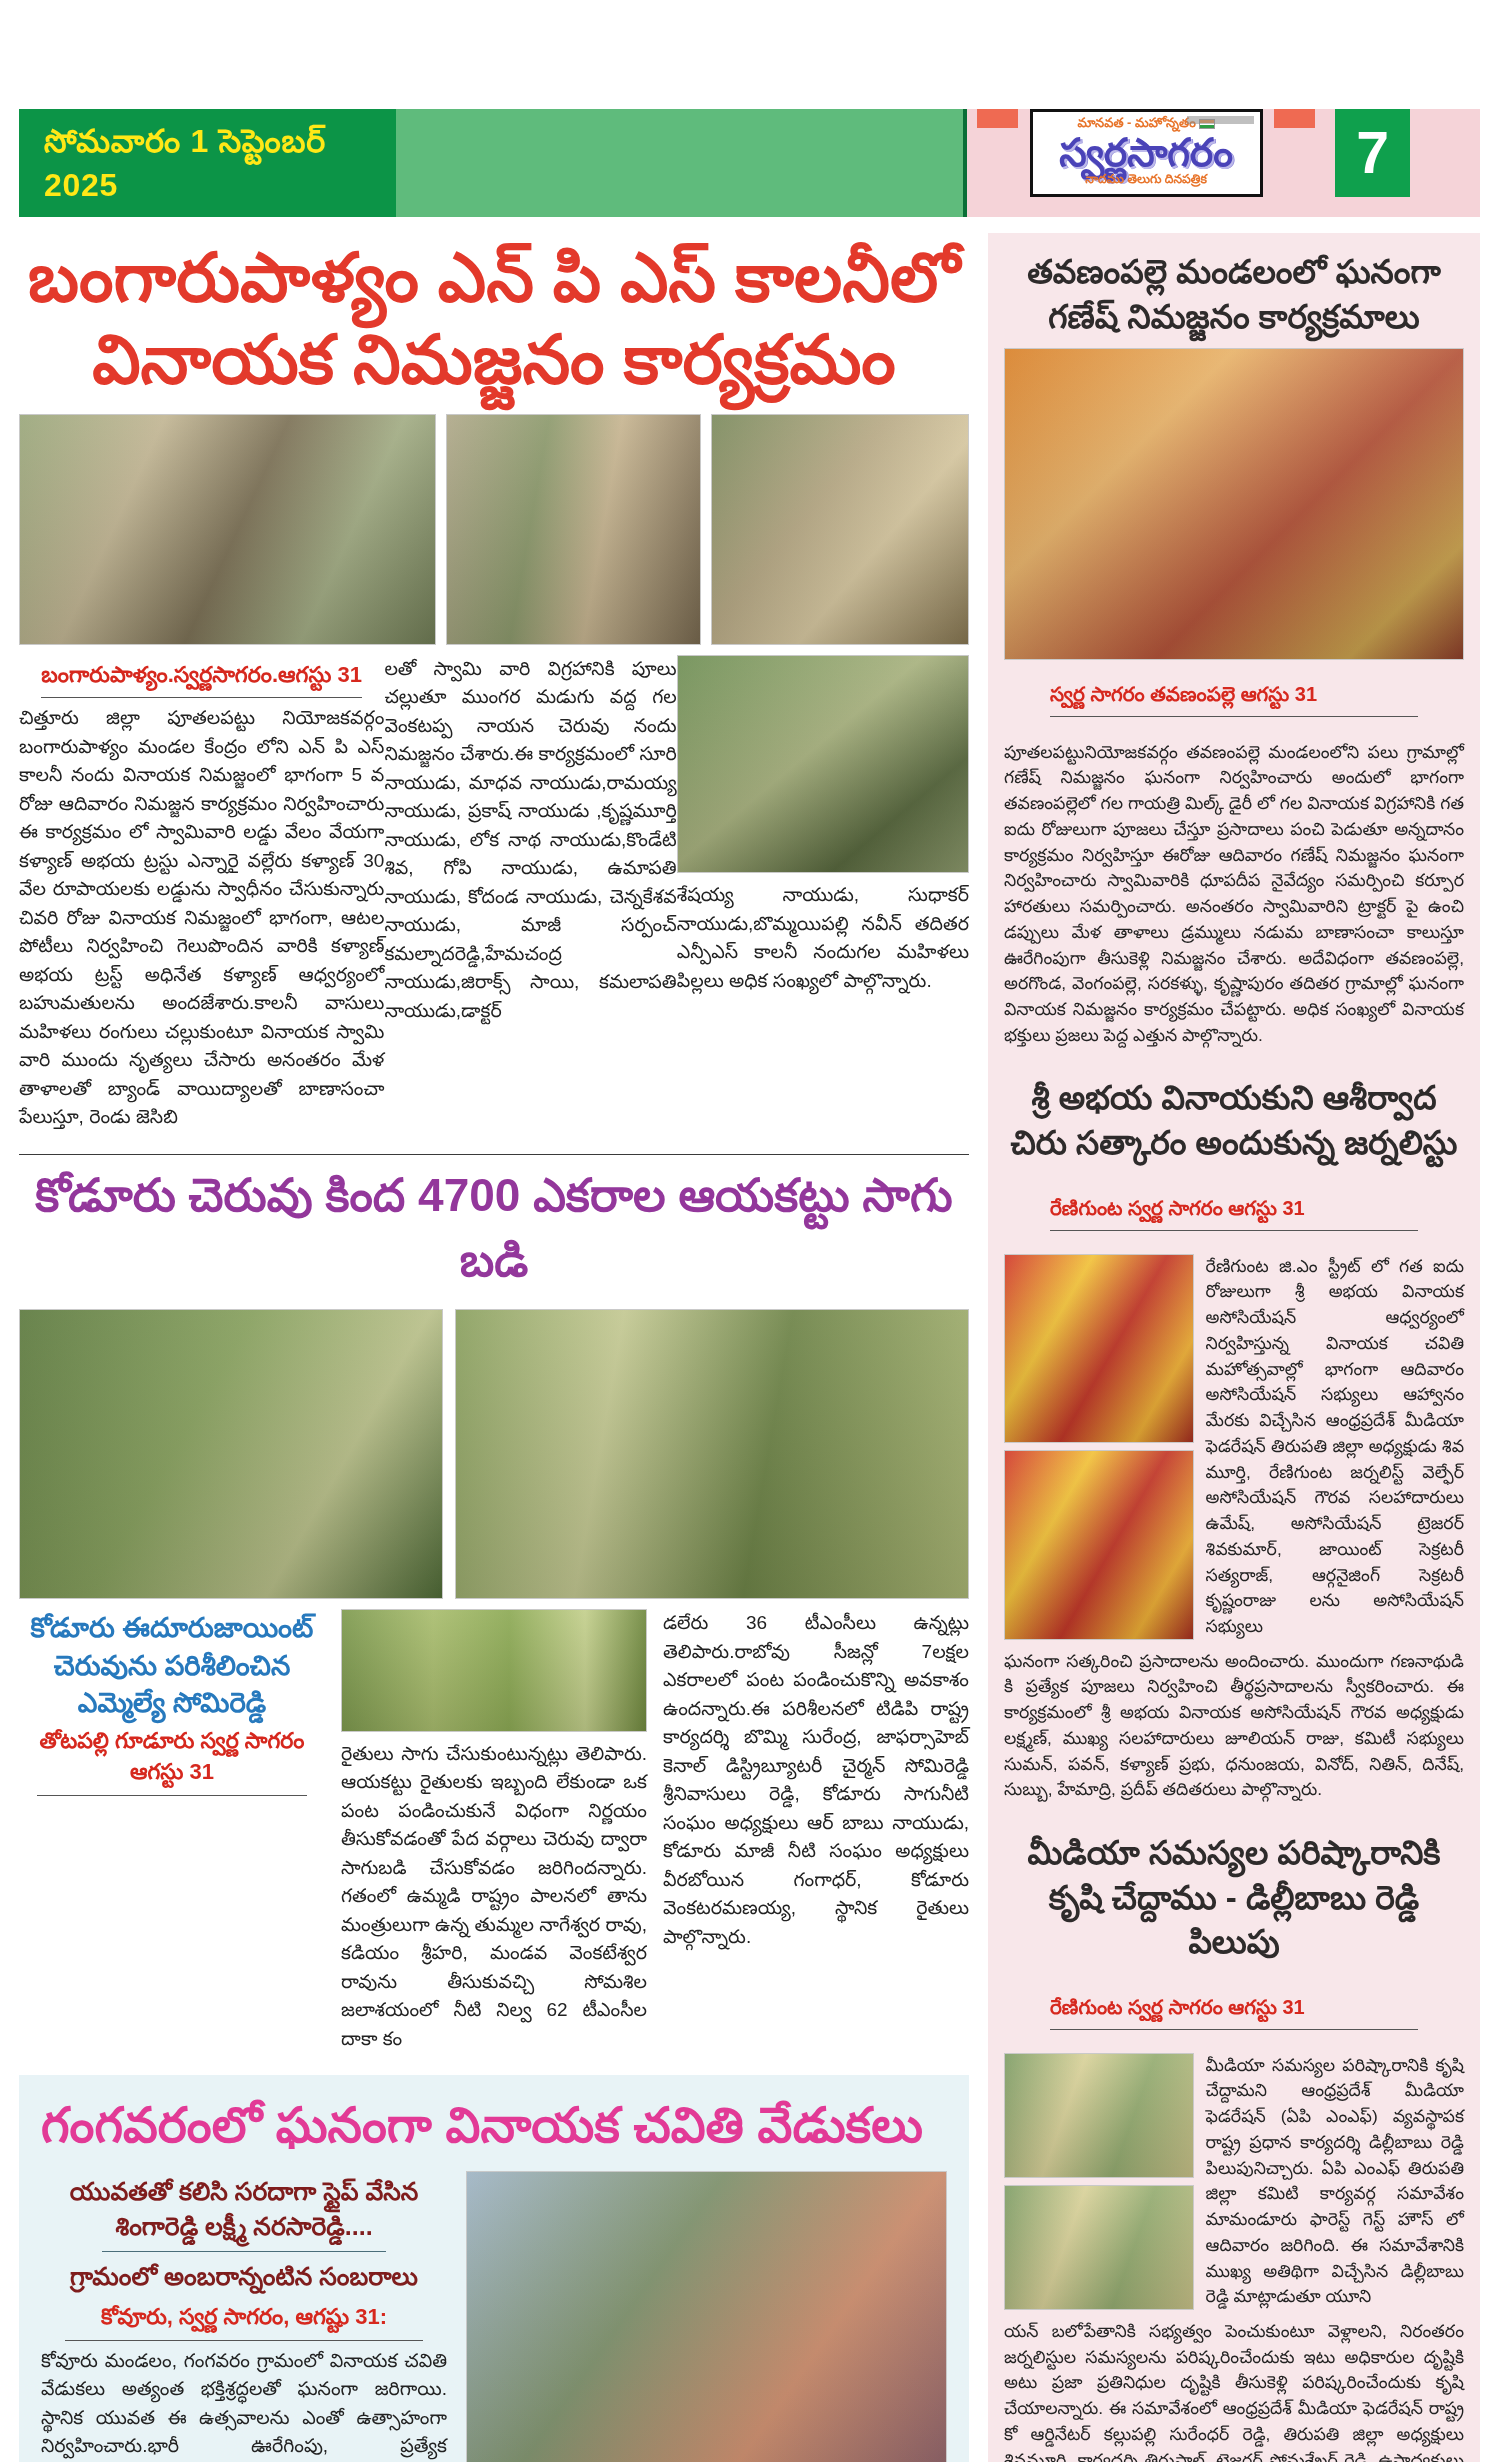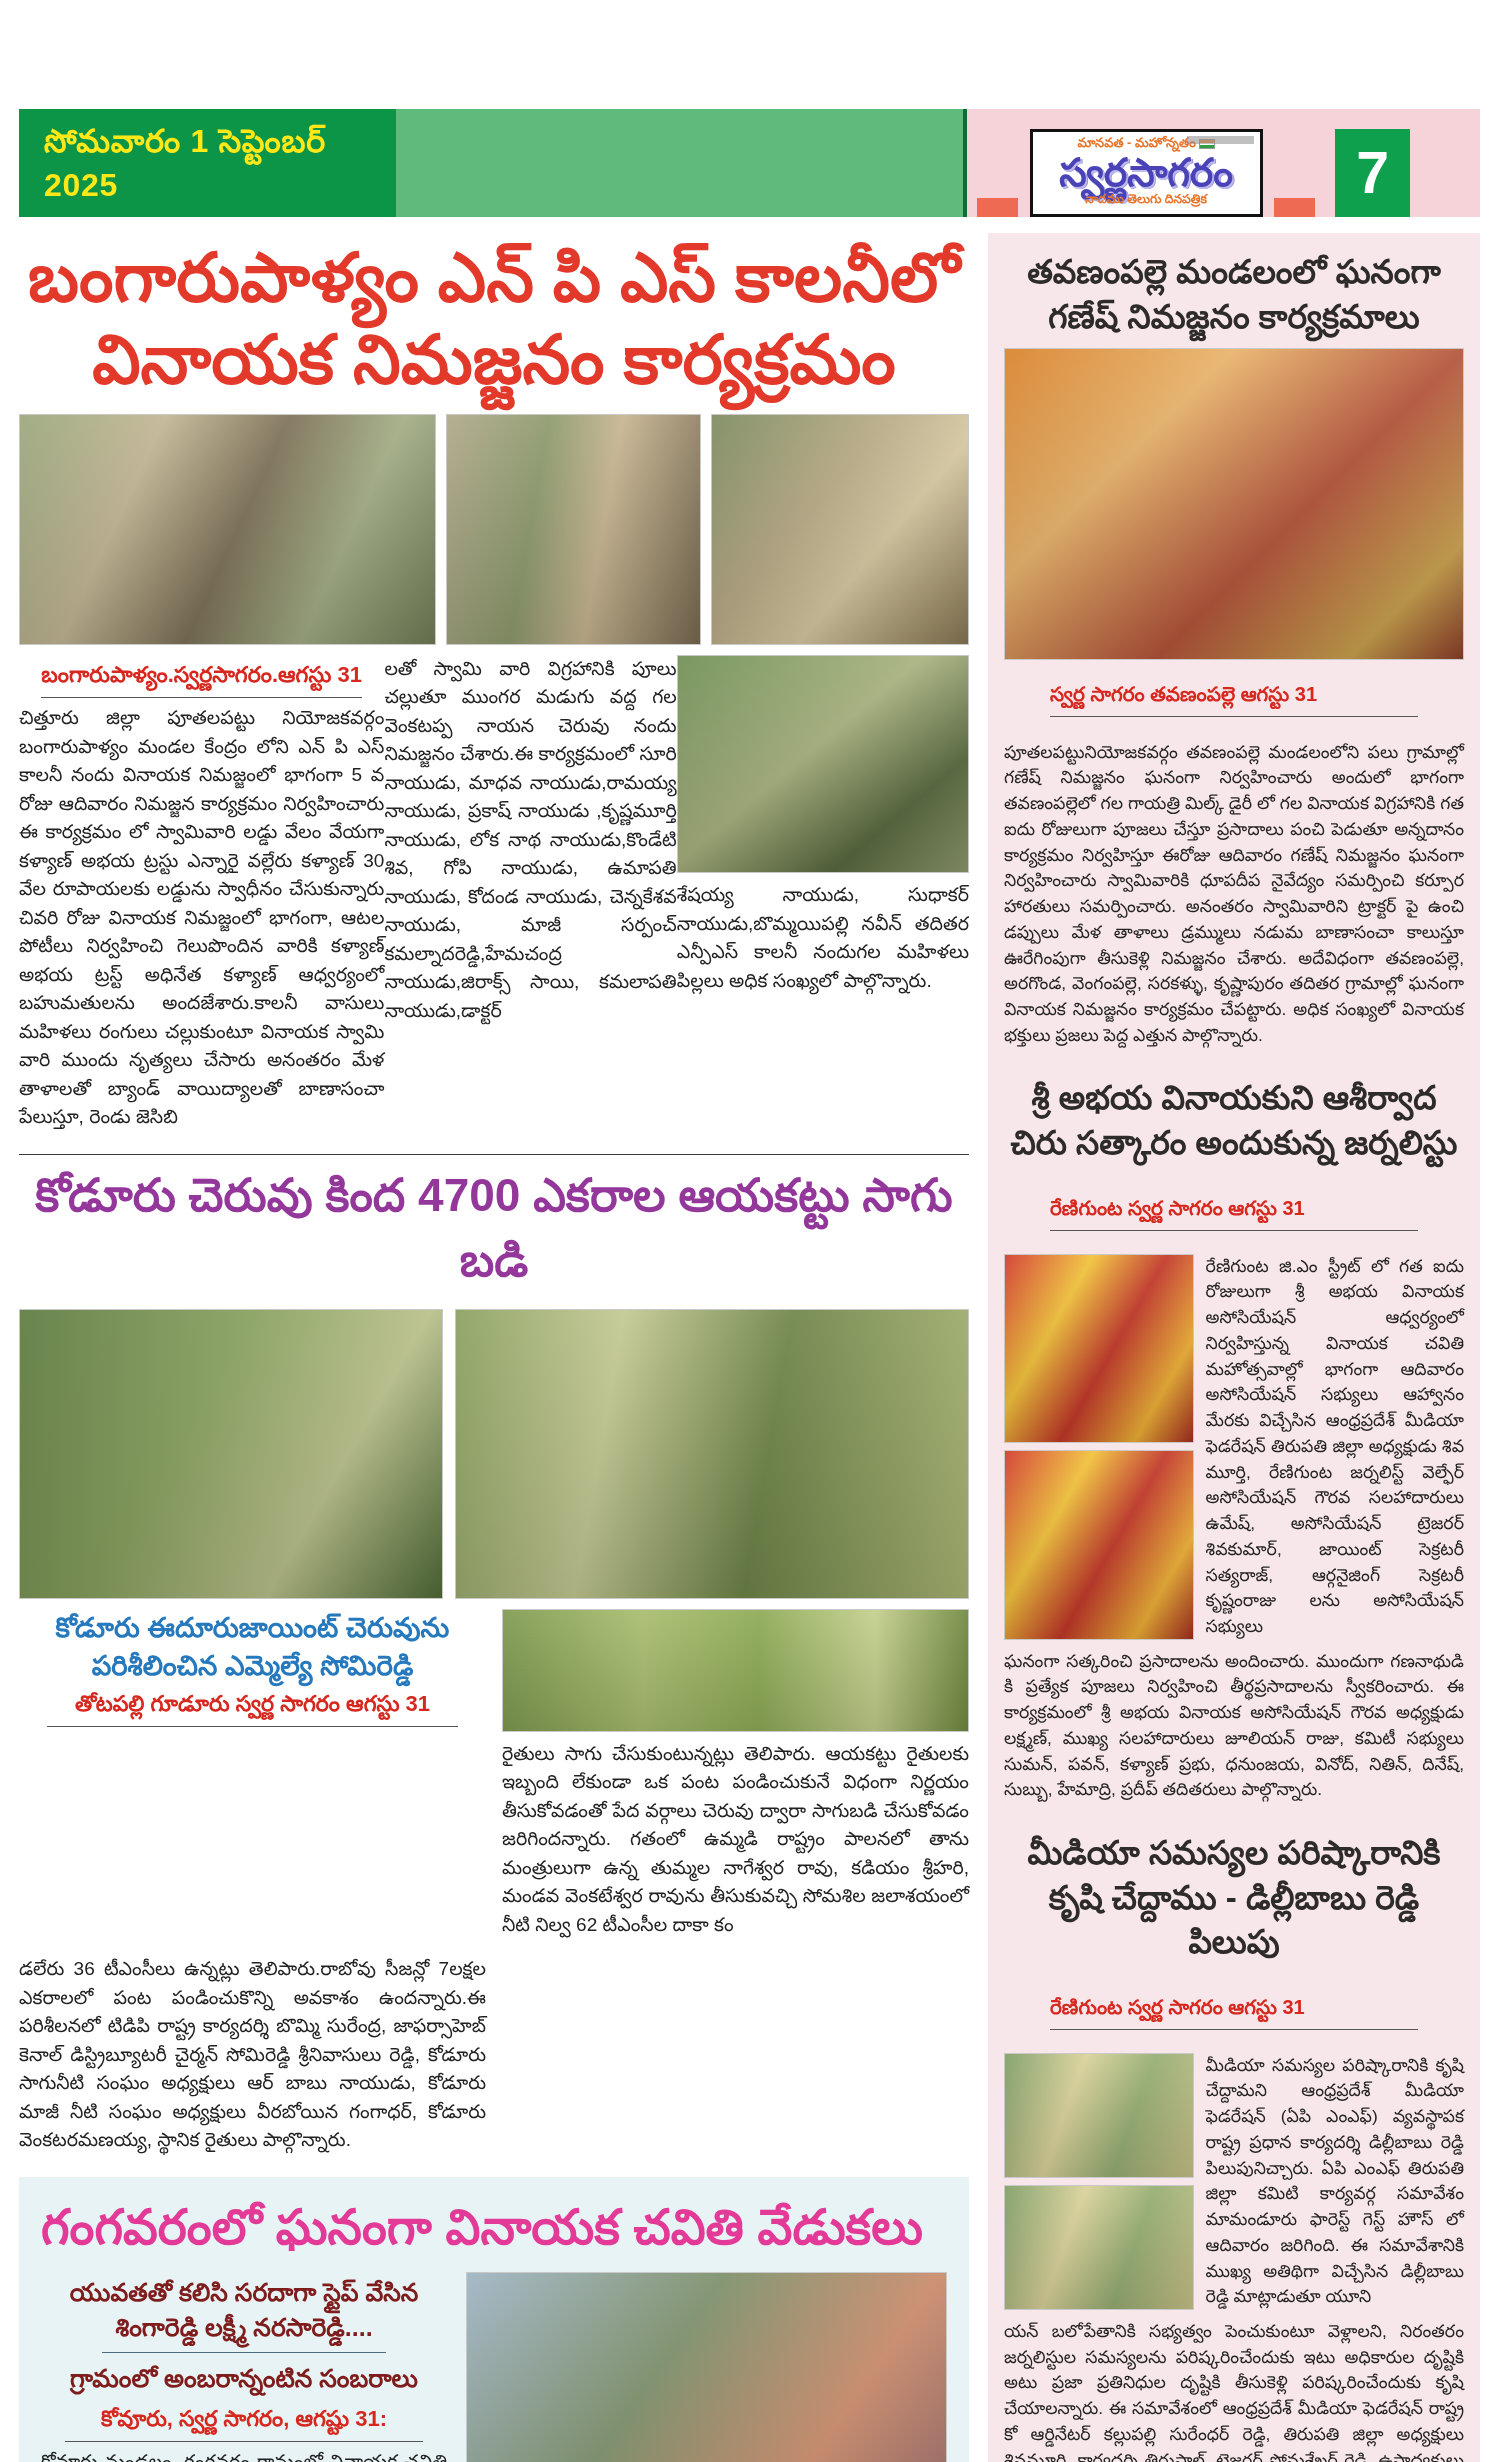--- a/index.html
+++ b/index.html
@@ -6,21 +6,21 @@
   html,body { background:#ffffff; }
   body { font-family:"Liberation Sans", sans-serif; color:#1d1d1d; }
   .page { width:1499px; min-height:2462px; margin:0 auto; padding:109px 19px 14.5px 19px; background:#ffffff; }
 
   
   .topbar { display:flex; align-items:stretch; height:108px; }
   .topbar-left { flex:0 0 948px; display:flex; border-right:4.4px solid #0a6e36; }
   .date-box { flex:0 0 377px; background:#0c9447; display:flex; align-items:center; padding-left:25px; }
   .date-text { color:#ffe817; font-size:32px; font-weight:bold; letter-spacing:0.7px; }
   .green-ext { flex:1; background:#5fbb7c; }
-  .topbar-right { flex:1; background:#f5d3d8; display:flex; align-items:flex-end; padding:0 10px; position:relative; }
+  .topbar-right { flex:1; background:#f5d3d8; display:flex; align-items:flex-start; padding:0 10px; position:relative; }
   .dash { height:19px; width:41px; background:#ef6a52; flex:0 0 auto; }
   .masthead { width:233px; height:88px; background:#ffffff; border:3.6px solid #111; margin:0 11.6px; text-align:center; padding-top:2.9px; position:relative; }
   .m-top { color:#e8742a; font-size:13px; font-weight:bold; display:inline-block; }
   .flag { display:inline-block; width:16px; height:10px; vertical-align:middle; margin-left:2.9px;
           background:linear-gradient(180deg,#f5913e 33%,#ffffff 33% 66%,#2f9e44 66%); border:0.7px solid #999; }
   .reg-line { position:absolute; top:4.4px; right:5.8px; width:67px; height:7.3px; background:#8c8c8c; opacity:.55; }
   .m-title { color:#4a43b8; font-size:39px; font-weight:bold; line-height:1.0;
              text-shadow:1.5px 1.5px 0 #bdb9ea, 2.2px 2.2px 0 #8c86d8; }
   .m-bottom { color:#e8742a; font-size:12.3px; font-weight:bold; }
   .pageno { width:75px; height:88px; background:#0fa04d; color:#ffffff; font-size:59px; font-weight:bold;
@@ -59,21 +59,21 @@
   .main-photos .p3 { flex:1; height:231px; }
   .main-cols { display:grid; grid-template-columns:1.25fr 1fr 1fr; margin-top:10px; }
   .inset-photo { height:218px; margin-bottom:8.7px; }
 
   
   .section2 { margin-top:22px; border-top:1.5px solid #3a3a3a; padding-top:5.8px; }
   .s2-headline { color:#93379b; font-size:46px; font-weight:bold; text-align:center; padding:7.3px 0 11.6px 0; }
   .s2-photos { display:flex; gap:11.6px; }
   .s2-photos .pa { flex:0 0 424px; height:290px; }
   .s2-photos .pb { flex:1; height:290px; }
-  .s2-cols { display:grid; grid-template-columns:1fr 1fr; gap:16px; margin-top:10px; }
+  .s2-cols { display:grid; grid-template-columns:1fr 1fr 1fr; gap:16px; margin-top:10px; }
   .s2-subhead { color:#2779bd; font-size:27.6px; font-weight:bold; text-align:center; line-height:1.35; }
   .rice-photo { height:123px; margin-bottom:7.3px; }
 
   
   .section3 { margin-top:22px; background:#e8f3f6; padding:20px 22px 17.4px 22px; }
   .s3-headline { color:#e23a96; font-size:49px; font-weight:bold; text-align:left; line-height:1.25; padding-bottom:14.5px; }
   .s3-row { display:flex; gap:19px; }
   .s3-left { flex:0 0 406px; }
   .s3-right { flex:1; }
   .s3-sub { color:#7f1d1d; font-size:25px; font-weight:bold; text-align:center; line-height:1.4; padding:2.9px 0; }

